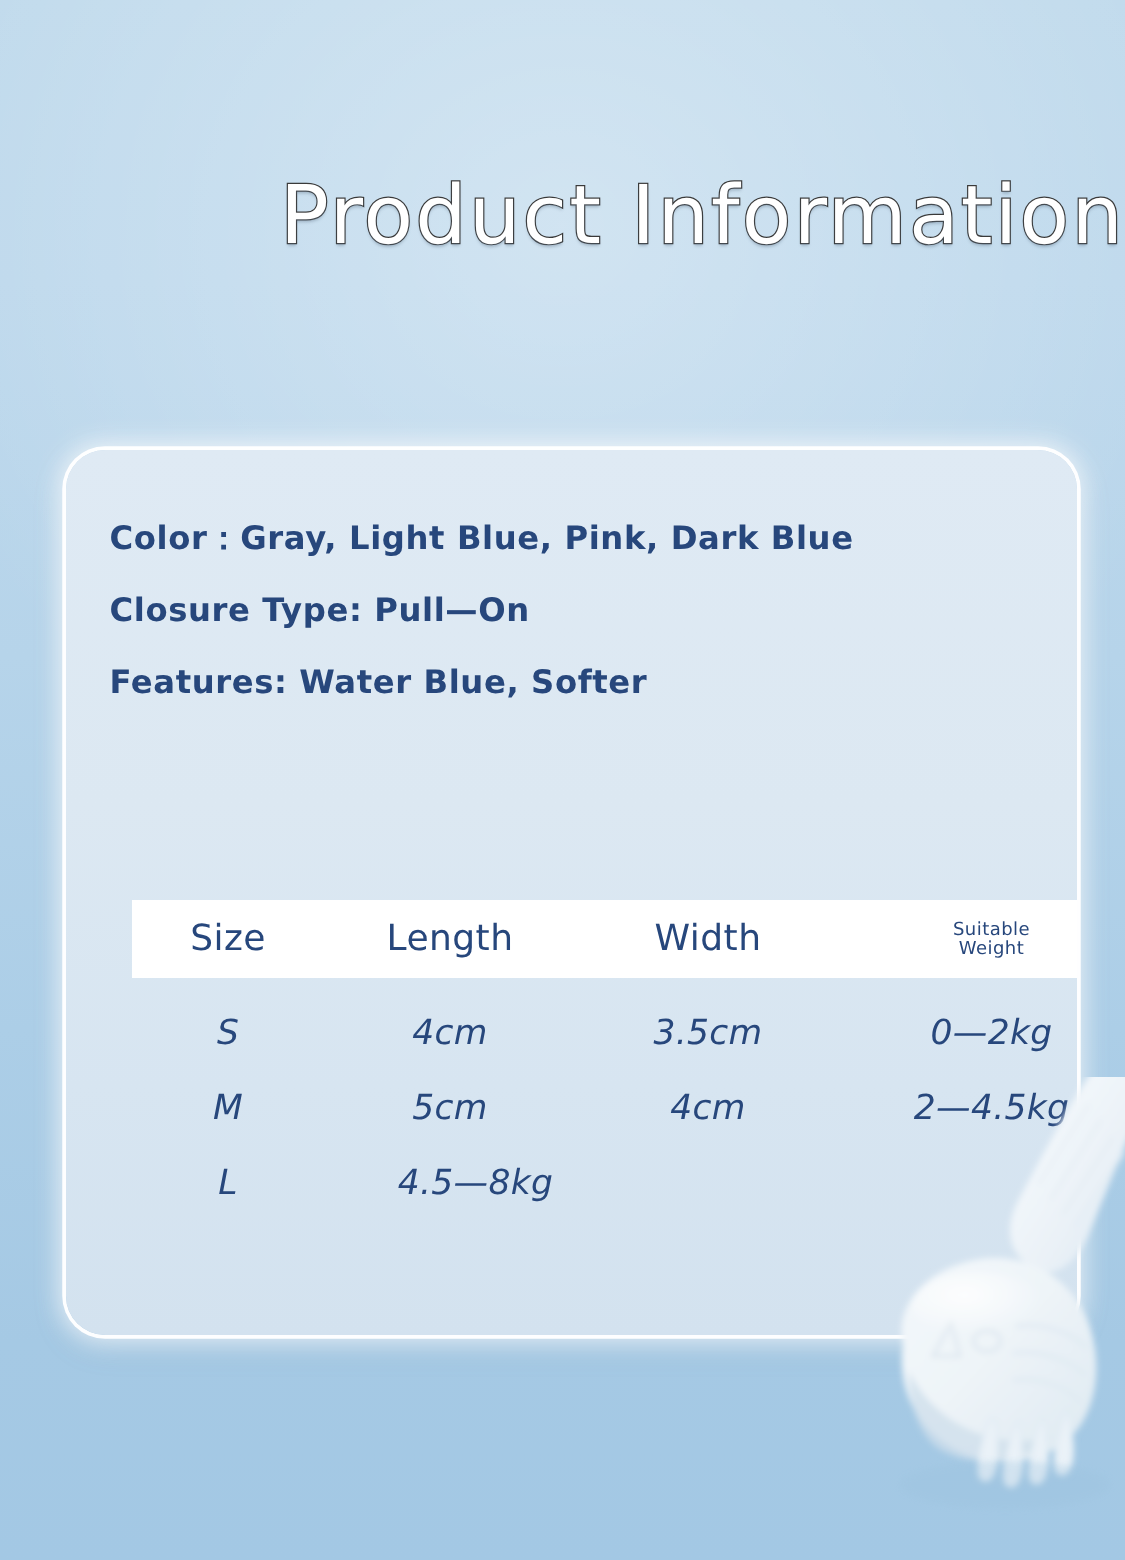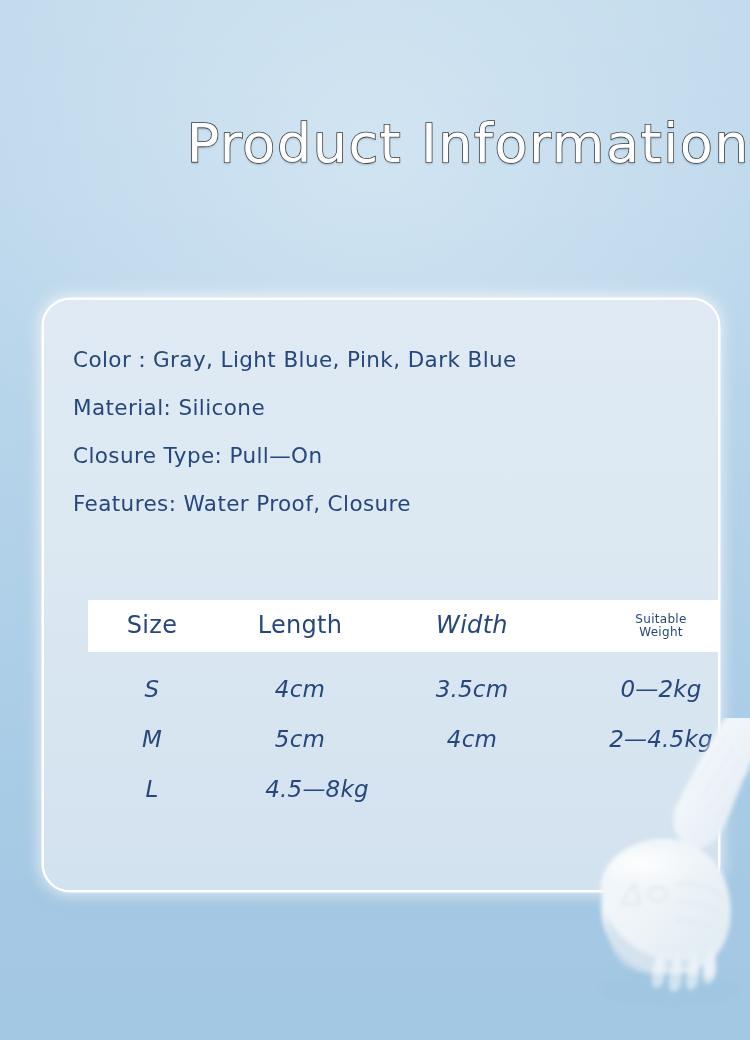--- a/index.html
+++ b/index.html
@@ -90,20 +90,21 @@
     top: 36px;
     width: 620px;
   }
   .spec-line {
     font-family: "DejaVu Sans", sans-serif;
     font-size: 21.5px;
     line-height: 48px;
     color: #27477c;
     letter-spacing: 0.4px;
     white-space: nowrap;
+    font-weight: bold;
   }
 
   
   #size-table {
     position: absolute;
     left: 0;
     top: 300px;
     width: 674px;
     padding-left: 44px;
   }
@@ -129,21 +130,21 @@
   .table-row .cell {
     font-family: "DejaVu Sans", sans-serif;
     font-style: italic;
     font-size: 23px;
     color: #27477c;
     text-align: center;
     letter-spacing: 0.2px;
   }
   .col-size   { width: 128px; }
   .col-length { width: 168px; }
-  .col-width  { width: 176px; font-style: italic; }
+  .col-width  { width: 176px; }
   .col-weight { width: 202px; }
 
   .table-head .col-weight {
     font-size: 12px;
   }
   .rowgap { height: 12px; }
 
   
   #product-photo {
     position: absolute;
@@ -161,23 +162,22 @@
 <div id="page">
 
   <div id="bg-glow"></div>
 
   <div id="title">Product Information</div>
 
   <div id="card">
 
     <div id="spec-list">
       <div class="spec-line">Color：Gray, Light Blue, Pink, Dark Blue</div>
-      <div class="spec-line">Material: Silicone</div>
       <div class="spec-line">Closure Type: Pull—On</div>
-      <div class="spec-line">Features: Water Proof, Closure</div>
+      <div class="spec-line">Features: Water Blue, Softer</div>
     </div>
 
     <div id="size-table">
 
       <div class="table-head">
         <div class="cell col-size">Size</div>
         <div class="cell col-length">Length</div>
         <div class="cell col-width">Width</div>
         <div class="cell col-weight">
           <div>Suitable</div>

